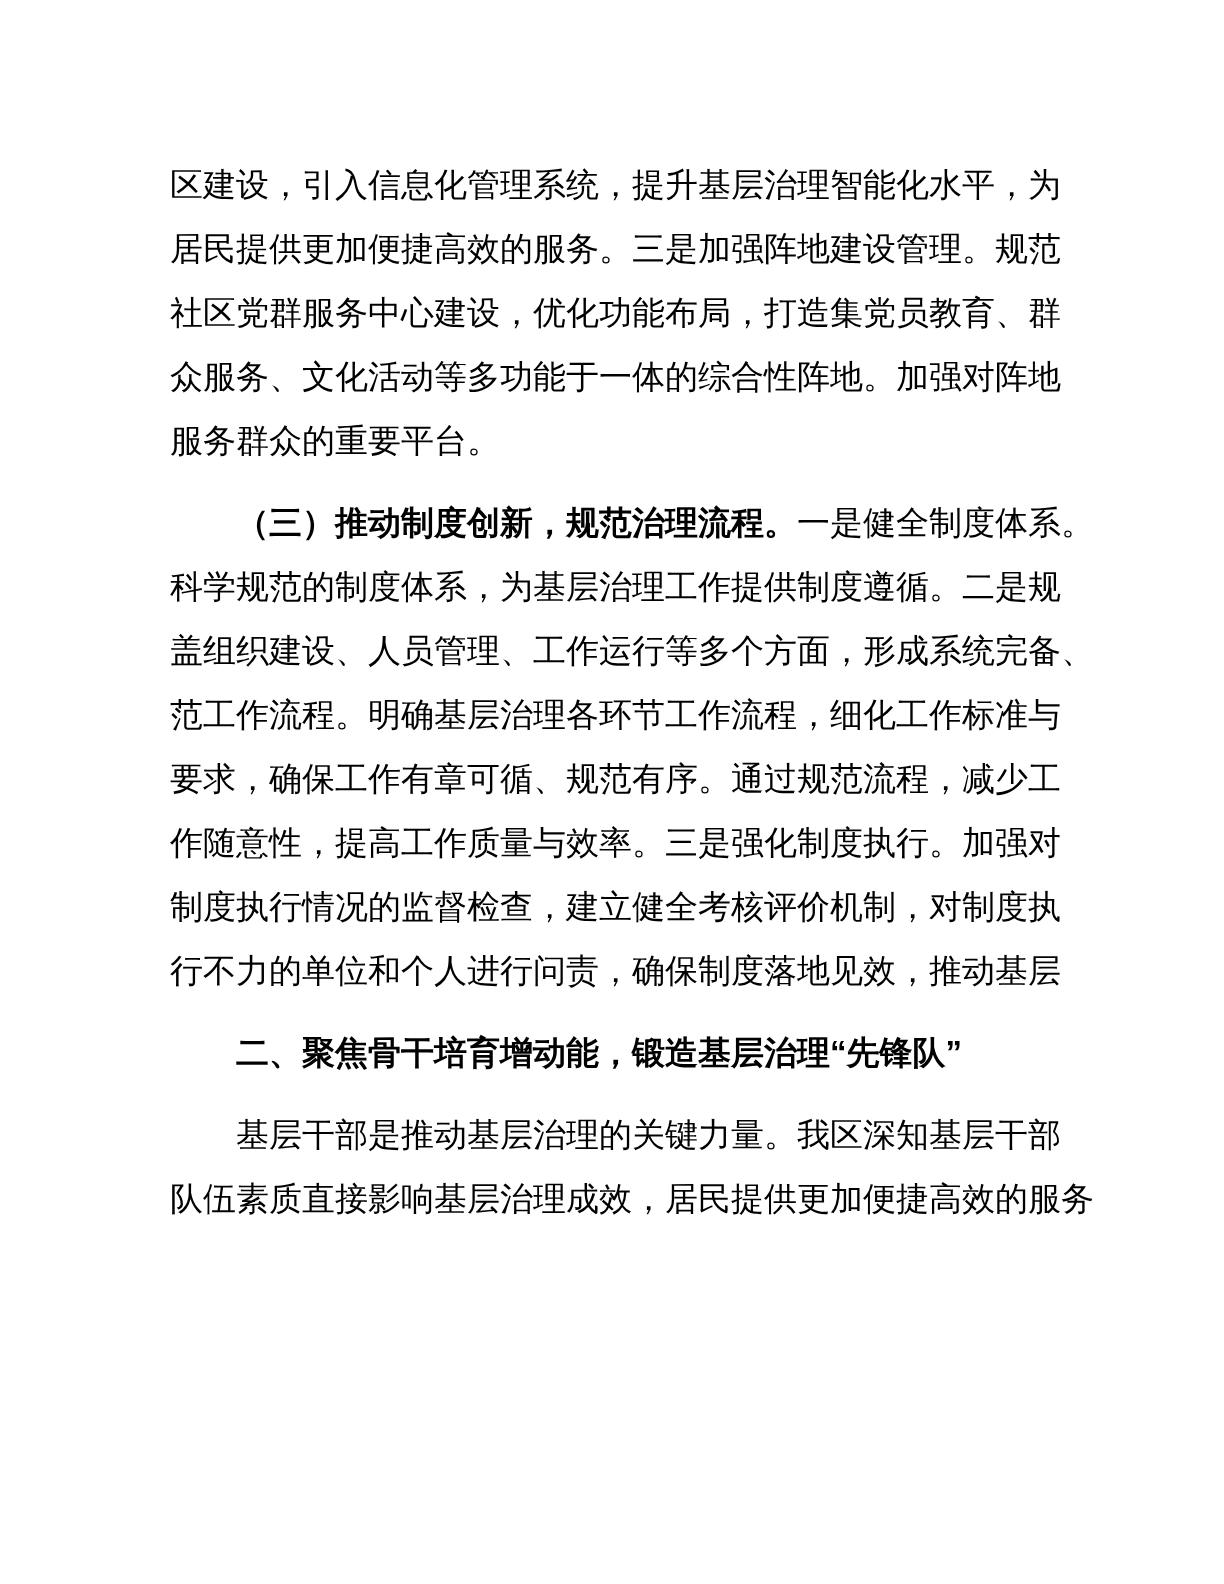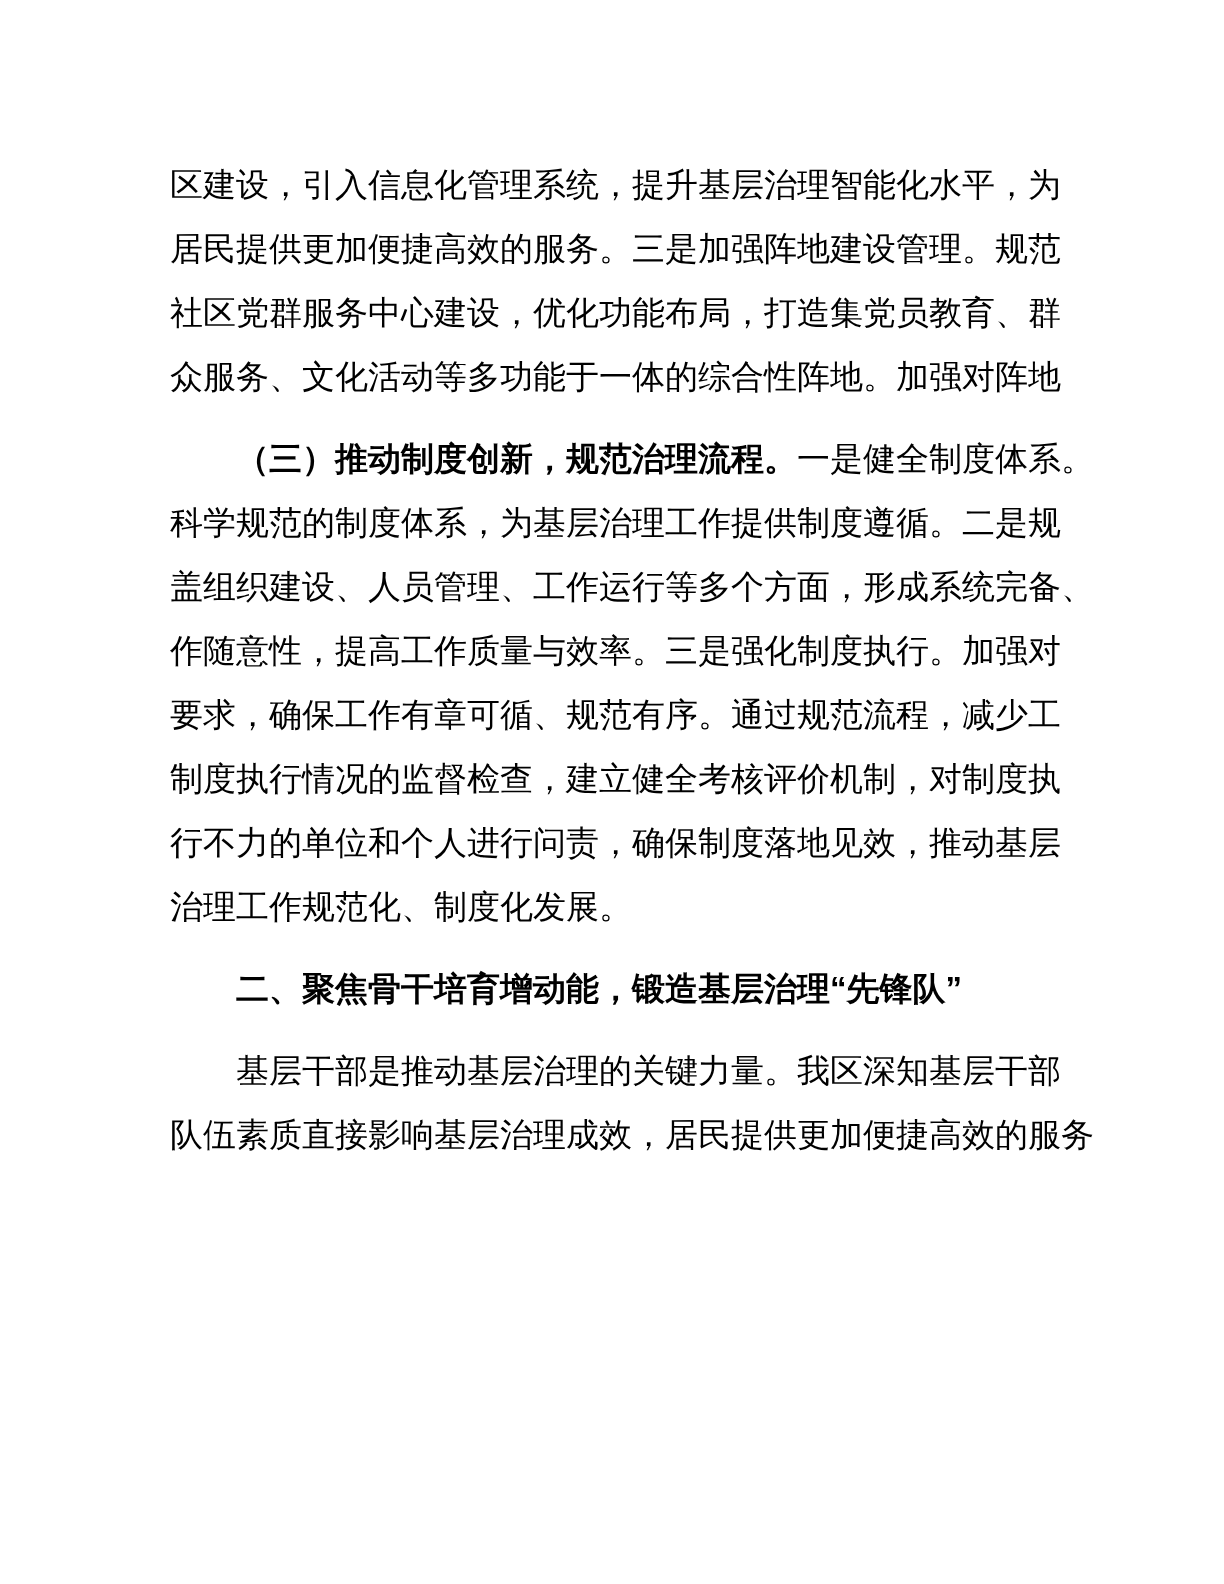--- a/index.html
+++ b/index.html
@@ -40,33 +40,34 @@
 </head>
 <body>
 
 <div class="page">
 
   <div class="para">
     <div class="line">区建设，引入信息化管理系统，提升基层治理智能化水平，为</div>
     <div class="line">居民提供更加便捷高效的服务。三是加强阵地建设管理。规范</div>
     <div class="line">社区党群服务中心建设，优化功能布局，打造集党员教育、群</div>
     <div class="line">众服务、文化活动等多功能于一体的综合性阵地。加强对阵地</div>
+    <div class="line">服务群众的重要平台。</div>
   </div>
 
   <div class="para">
     <div class="line indent">
       <span class="bold-run">（三）推动制度创新，规范治理流程。</span><span>一是健全制度体系。</span>
     </div>
     <div class="line">科学规范的制度体系，为基层治理工作提供制度遵循。二是规</div>
     <div class="line">盖组织建设、人员管理、工作运行等多个方面，形成系统完备、</div>
+    <div class="line">范工作流程。明确基层治理各环节工作流程，细化工作标准与</div>
+    <div class="line">要求，确保工作有章可循、规范有序。通过规范流程，减少工</div>
     <div class="line">作随意性，提高工作质量与效率。三是强化制度执行。加强对</div>
-    <div class="line">要求，确保工作有章可循、规范有序。通过规范流程，减少工</div>
     <div class="line">制度执行情况的监督检查，建立健全考核评价机制，对制度执</div>
     <div class="line">行不力的单位和个人进行问责，确保制度落地见效，推动基层</div>
-    <div class="line">治理工作规范化、制度化发展。</div>
   </div>
 
   <div class="para">
     <div class="line indent heading-line">二、聚焦骨干培育增动能，锻造基层治理“先锋队”</div>
   </div>
 
   <div class="para">
     <div class="line indent">基层干部是推动基层治理的关键力量。我区深知基层干部</div>
     <div class="line">队伍素质直接影响基层治理成效，居民提供更加便捷高效的服务</div>
   </div>

